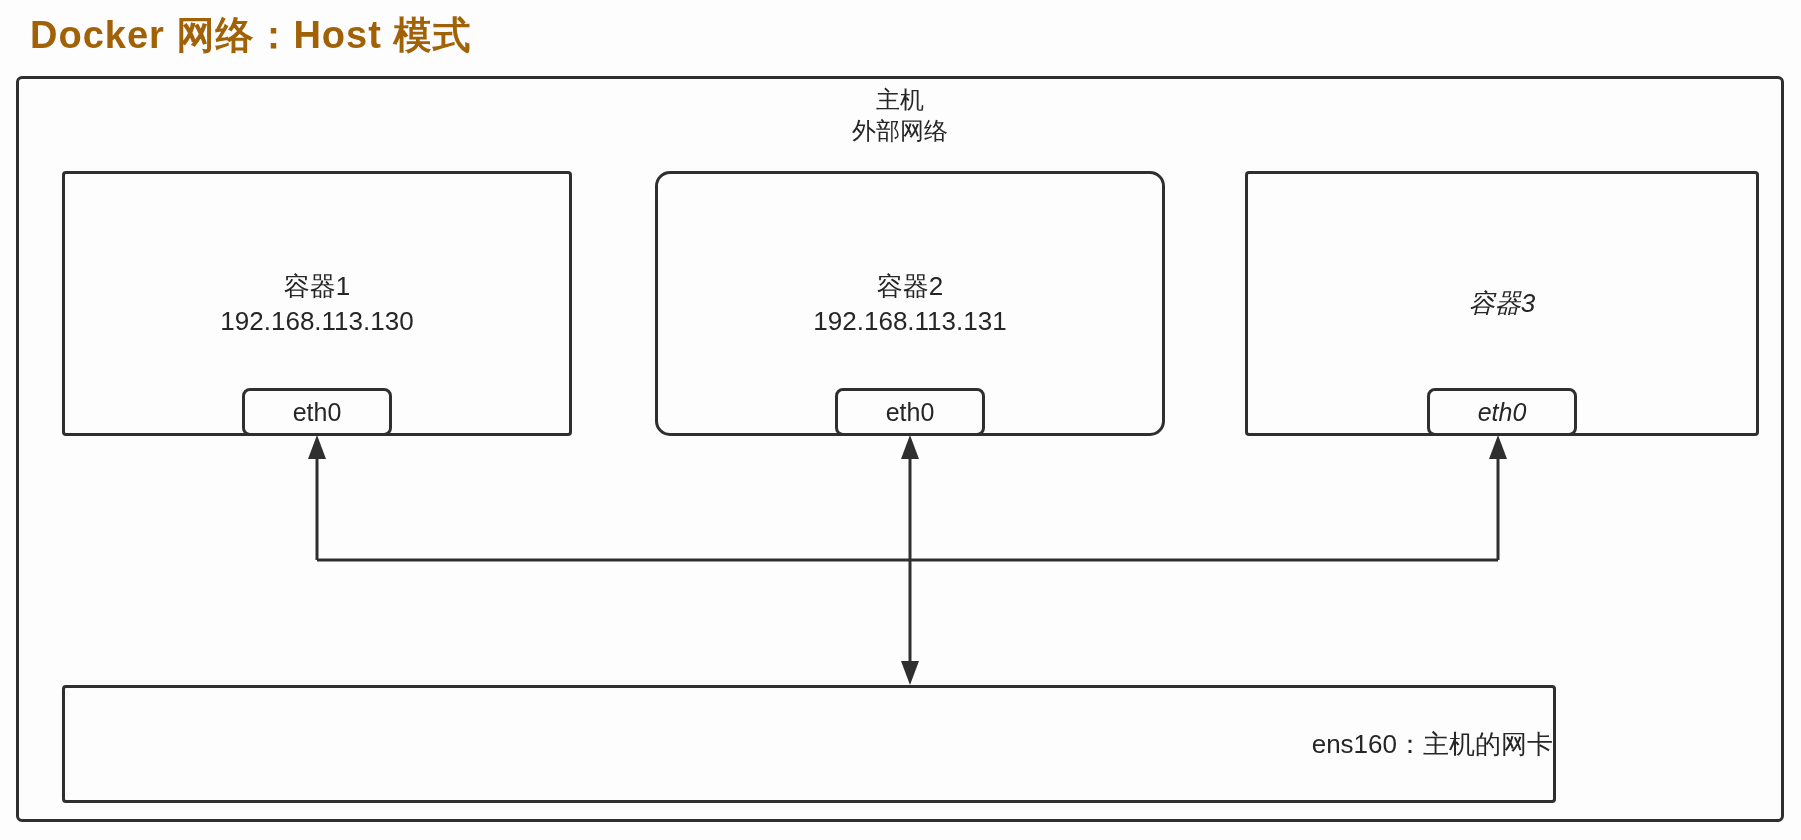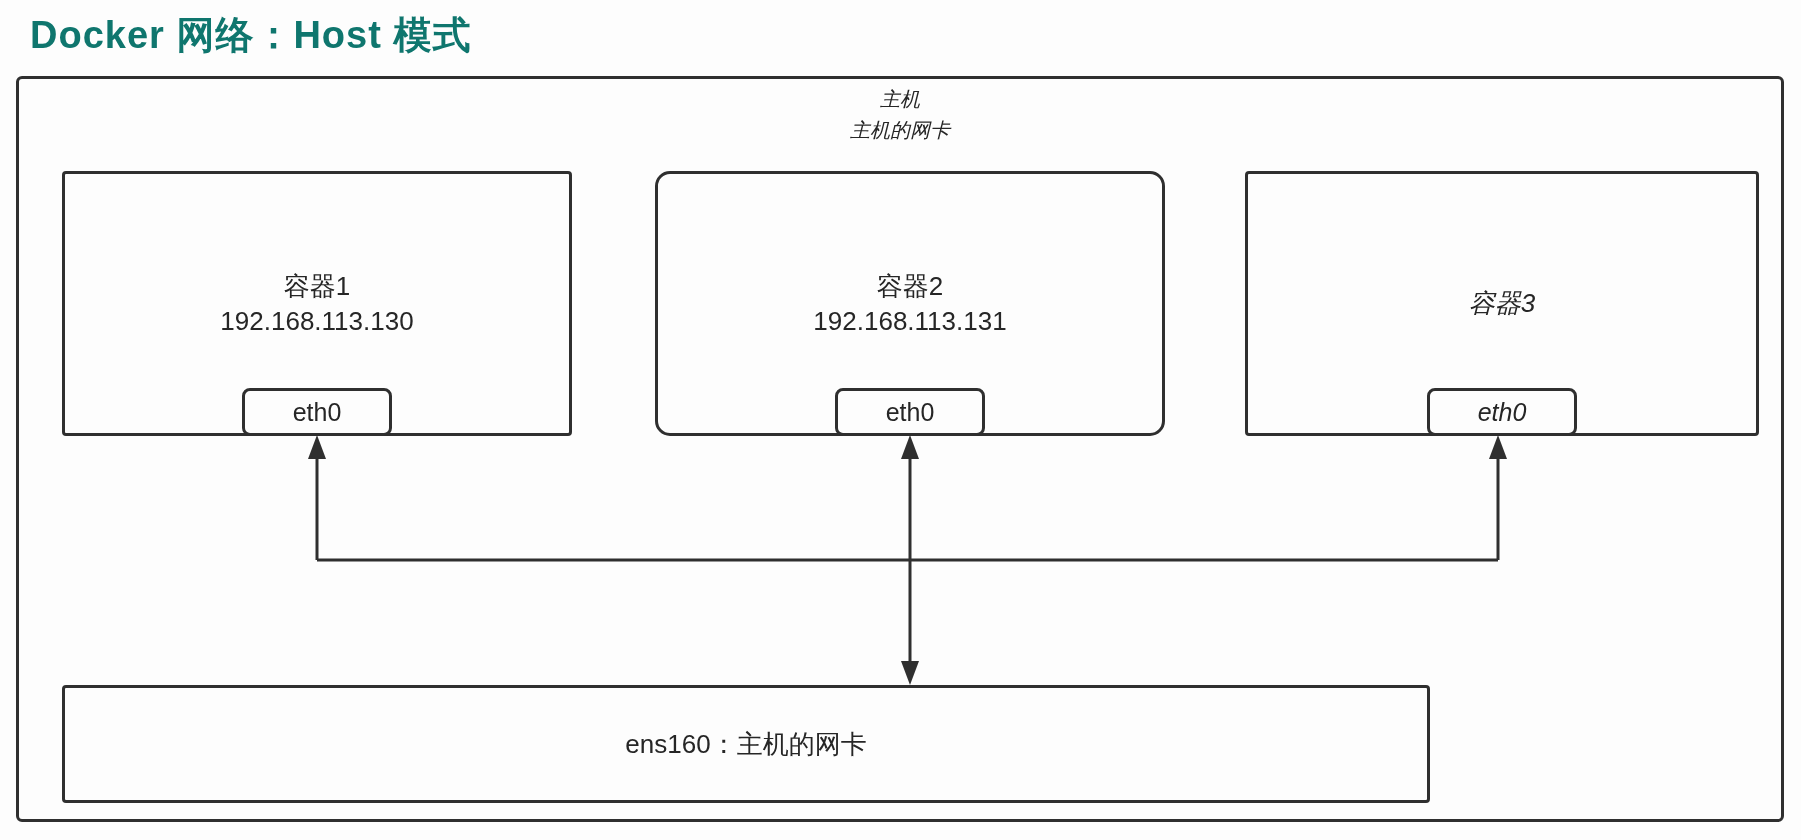--- a/index.html
+++ b/index.html
@@ -15,44 +15,43 @@
     height: 840px;
     background: #fdfdfd;
     overflow: hidden;
   }
   .diagram-title {
     position: absolute;
     left: 30px;
     top: 10px;
     font-size: 38px;
     font-weight: bold;
-    color: #0f766e;
+    color: #a16207;
     letter-spacing: 1px;
   }
   .host-box {
     position: absolute;
     left: 16px;
     top: 76px;
     width: 1768px;
     height: 746px;
     border: 3px solid #2f2f2f;
     border-radius: 6px;
     box-sizing: border-box;
     background: transparent;
   }
   .host-label {
     position: absolute;
     top: 5px;
     left: 0;
     right: 0;
     text-align: center;
-    font-size: 20px;
+    font-size: 24px;
     line-height: 31px;
     color: #262626;
-    font-style: italic;
   }
   .container-box {
     position: absolute;
     top: 92px;
     height: 265px;
     width: 510px;
     border: 3px solid #2f2f2f;
     border-radius: 4px;
     box-sizing: border-box;
     background: #fdfdfd;
@@ -84,29 +83,29 @@
     display: flex;
     align-items: center;
     justify-content: center;
     font-size: 25px;
     color: #262626;
   }
   .nic-box {
     position: absolute;
     left: 43px;
     top: 606px;
-    width: 1368px;
+    width: 1494px;
     height: 118px;
     border: 3px solid #2f2f2f;
     border-radius: 4px;
     box-sizing: border-box;
     background: #fdfdfd;
     display: flex;
     flex-direction: column;
-    align-items: center;
+    align-items: flex-end;
     justify-content: center;
     gap: 20px;
   }
   .nic-label, .nic-ip {
     font-size: 26px;
     line-height: 34px;
     text-align: center;
     color: #262626;
   }
   .connector-overlay {
@@ -122,21 +121,21 @@
 <body>
 
 <div class="page">
 
   <div class="diagram-title">Docker 网络：Host 模式</div>
 
   <div class="host-box">
 
     <div class="host-label">
       <div>主机</div>
-      <div>主机的网卡</div>
+      <div>外部网络</div>
     </div>
 
     <div class="container-box c1">
       <div class="container-name">容器1</div>
       <div class="container-ip">192.168.113.130</div>
       <div class="eth-box">eth0</div>
     </div>
 
     <div class="container-box c2">
       <div class="container-name">容器2</div>

